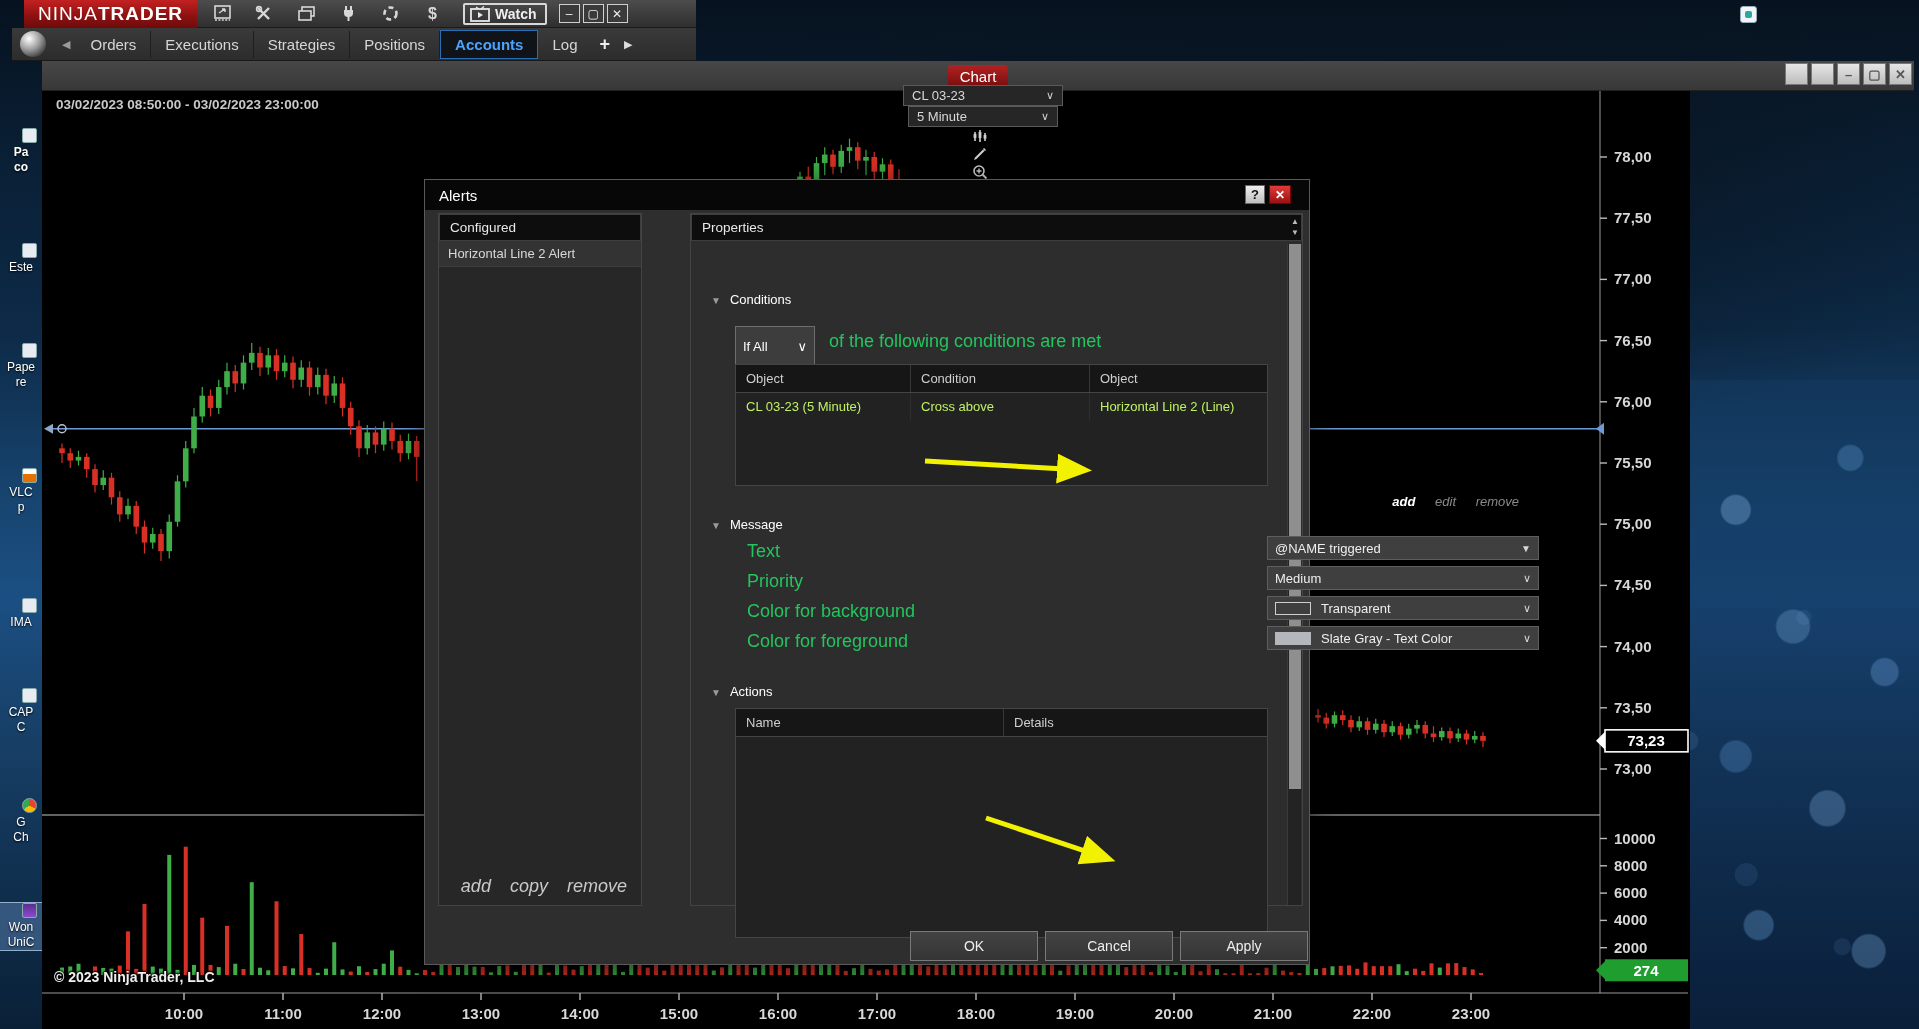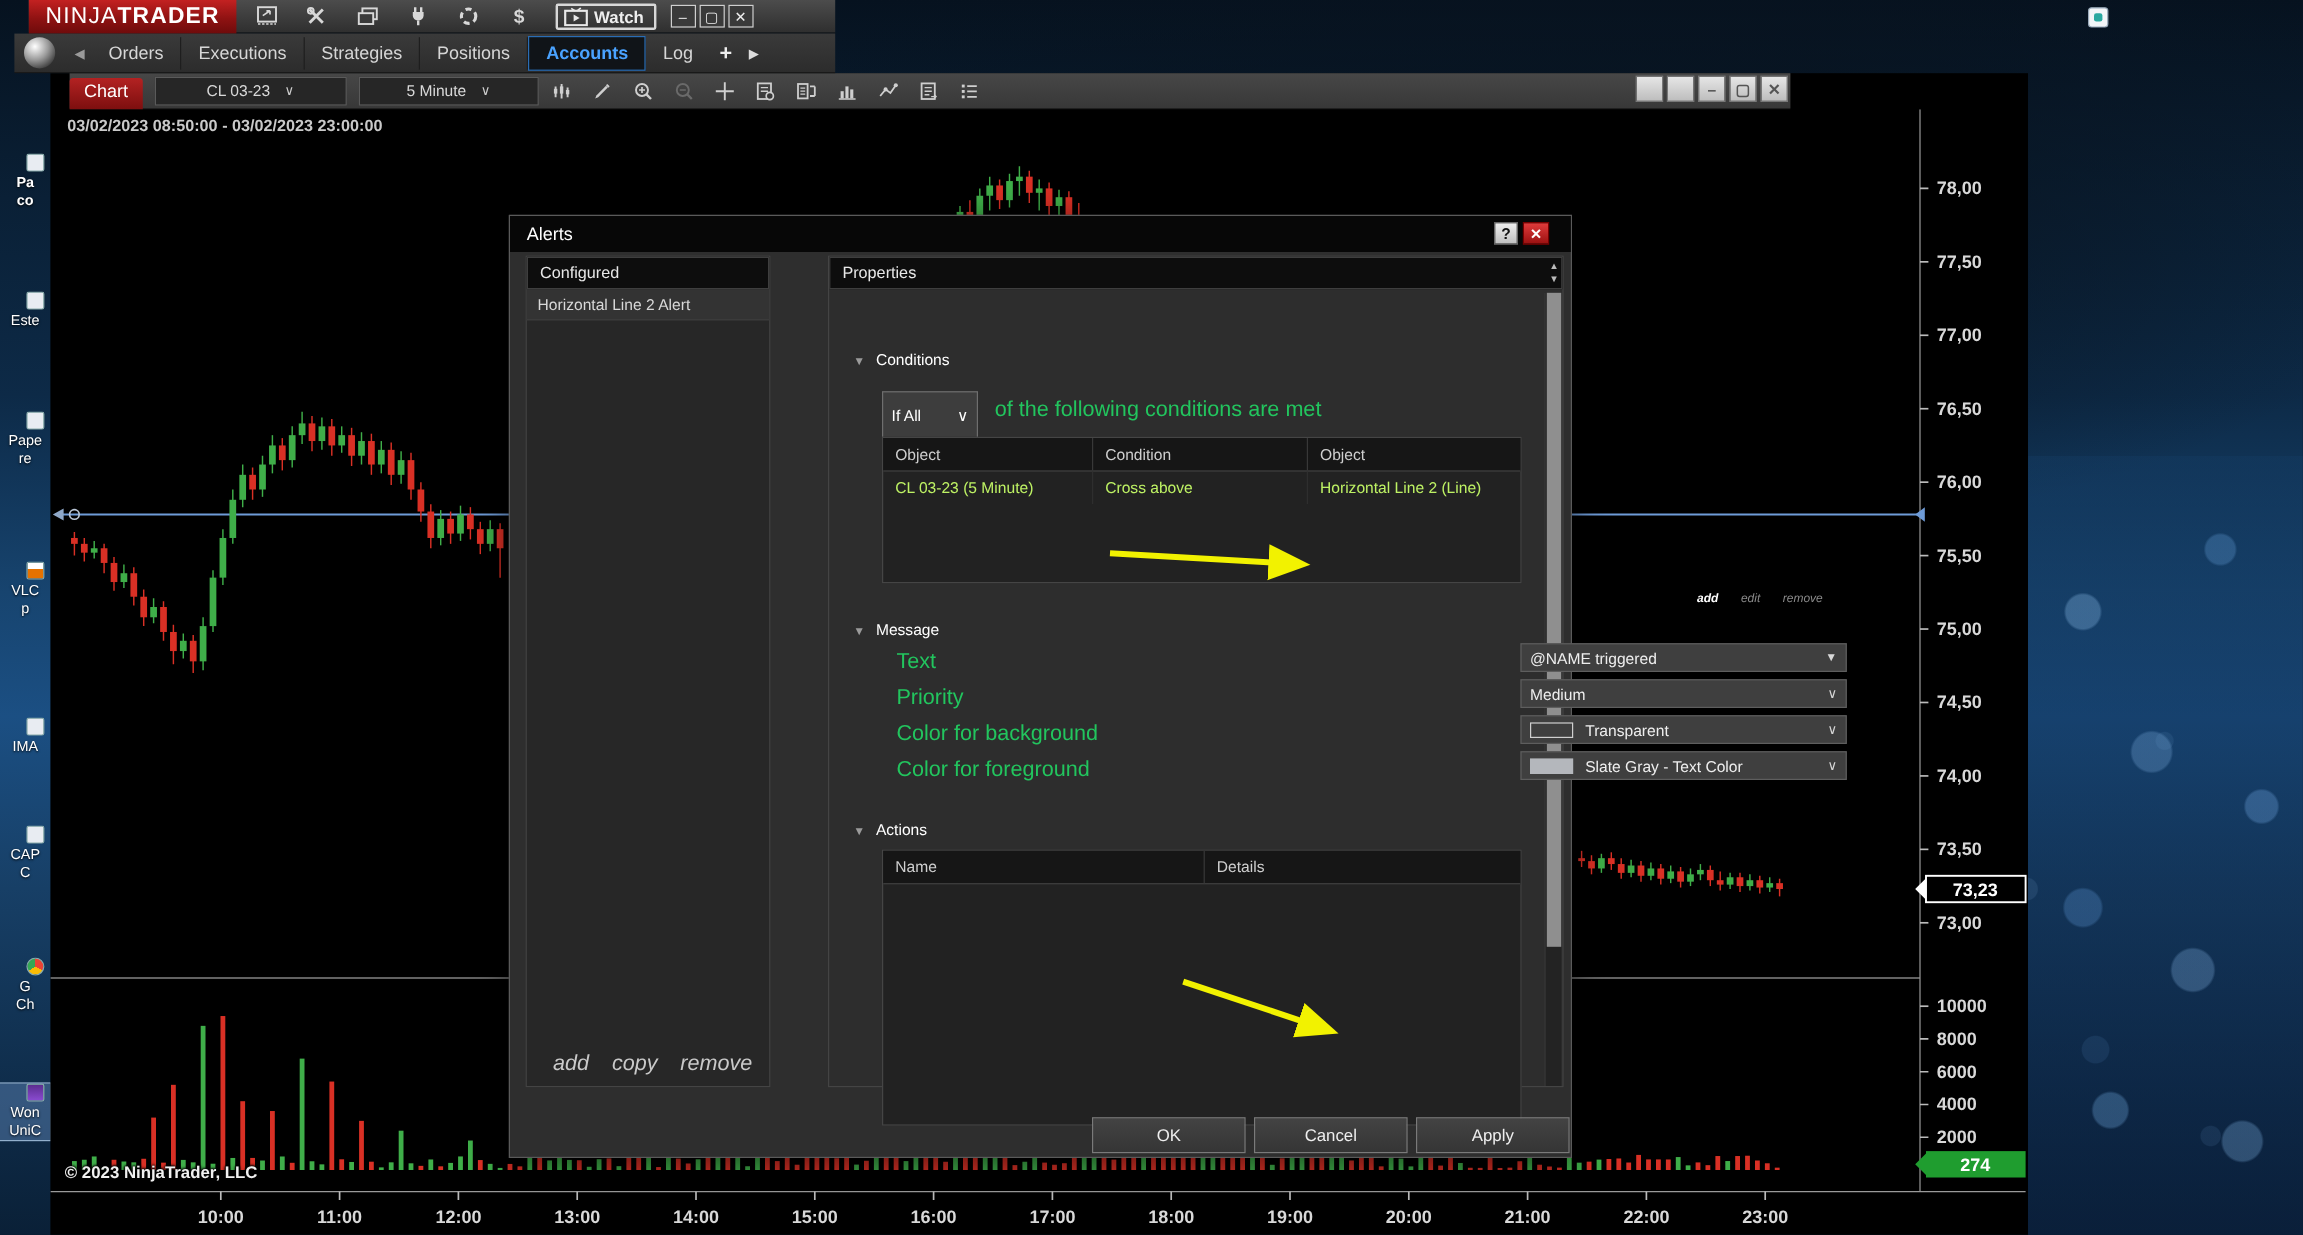--- a/index.html
+++ b/index.html
@@ -55,27 +55,27 @@
     background:linear-gradient(180deg,#3a3a3a,#2c2c2c);display:flex;align-items:center;border-bottom:1px solid #191919;}
   #sphere{width:26px;height:26px;border-radius:50%;margin:0 10px 0 8px;
     background:radial-gradient(circle at 35% 30%,#fff,#9a9a9a 45%,#3c3c3c 80%);}
   .tab{padding:5px 14px;color:#d6d6d6;font-size:15px;border-right:1px solid #1e1e1e;white-space:nowrap;}
   .tab.sel{background:#101418;color:#4aa3ff;font-weight:700;border:1px solid #2a6db5;}
   .tab-arrow{color:#9a9a9a;font-size:11px;padding:0 6px;}
   .tab-plus{color:#eee;font-size:18px;font-weight:700;padding:0 8px;}
 
   
   #chart-win{position:absolute;left:42px;top:61px;width:1648px;height:968px;z-index:10;background:#000;}
-  #chart-toolbar{position:absolute;left:16px;top:0;width:1434px;height:30px;
+  #chart-toolbar{position:absolute;left:0;top:0;width:1872px;height:30px;
     background:linear-gradient(180deg,#474747,#383838);border-bottom:1px solid #202020;
-    display:flex;align-items:center;}
+    display:flex;align-items:center;flex-direction:column;}
   #chart-tab{height:26px;margin-top:4px;padding:3px 12px 0;background:linear-gradient(180deg,#b32222,#7d0f0f);
     color:#fff;font-size:15px;font-weight:400;border-radius:3px 3px 0 0;}
   .tb-combo{height:24px;margin-left:10px;padding:2px 8px;background:#262626;border:1px solid #5a5a5a;
-    color:#d8d8d8;font-size:13px;display:flex;align-items:center;justify-content:center;}
+    color:#d8d8d8;font-size:13px;display:flex;align-items:center;justify-content:space-between;}
   .tb-combo .chev{color:#cfcfcf;font-size:11px;margin-left:12px;}
   #combo-instrument{width:160px;}
   #combo-interval{width:150px;}
   .tb-ico{width:30px;height:24px;display:flex;align-items:center;justify-content:center;margin-left:4px;}
   #win-ctrls{position:absolute;right:2px;top:2px;display:flex;z-index:11;}
   .gbtn{width:23px;height:22px;margin-left:3px;background:linear-gradient(180deg,#e6e6e6,#bdbdbd);
     border:1px solid #777;display:flex;align-items:center;justify-content:center;color:#555;
     font-size:13px;font-weight:700;line-height:1;}
   #chart-svg{position:absolute;left:0;top:0;}
   #date-range{position:absolute;left:14px;top:36px;color:#c9c9c9;font-size:13.5px;font-weight:700;z-index:12;}
@@ -107,21 +107,21 @@
   #ifall{position:absolute;left:44px;top:112px;width:80px;height:40px;background:#3d3d3d;border:1px solid #6e6e6e;
     color:#fff;font-size:13px;display:flex;align-items:center;justify-content:space-between;padding:0 7px;}
   #ifall-suffix{position:absolute;left:138px;top:117px;}
   .tbl{position:absolute;background:#222;border:1px solid #454545;}
   .tbl .thead{display:grid;background:#161616;border-bottom:1px solid #454545;}
   .tbl .th{color:#cfcfcf;font-size:13px;padding:6px 10px;border-right:1px solid #383838;}
   .tbl .tr{display:grid;}
   .tbl .td{color:#bef264;font-size:13px;padding:6px 10px;border-right:1px solid #2e2e2e;}
   #cond-tbl{left:44px;top:150px;width:533px;height:122px;}
   #cond-tbl .thead,#cond-tbl .tr{grid-template-columns:175px 179px 179px;}
-  #cond-links{position:absolute;left:0;top:280px;width:828px;text-align:right;font-style:italic;font-size:10px;}
+  #cond-links{position:absolute;left:0;top:280px;width:828px;text-align:right;font-style:italic;font-size:13px;}
   #cond-links .on{color:#fff;font-weight:700;}
   #cond-links .off{color:#8a8a8a;margin-left:16px;}
   .fld-lbl{position:absolute;left:56px;}
   .fld-ctl{position:absolute;left:576px;width:272px;height:24px;background:#3f3f3f;border:1px solid #5e5e5e;
     color:#eee;font-size:13px;display:flex;align-items:center;padding:0 7px;}
   .fld-ctl .grow{flex:1;display:flex;align-items:center;}
   .fld-ctl .chev{color:#d8d8d8;font-size:11px;}
   .fld-ctl .tri{color:#d8d8d8;font-size:10px;}
   .swatch{width:36px;height:13px;margin-right:10px;}
   .swatch.transparent{border:1px solid #cfcfcf;background:#3f3f3f;}

